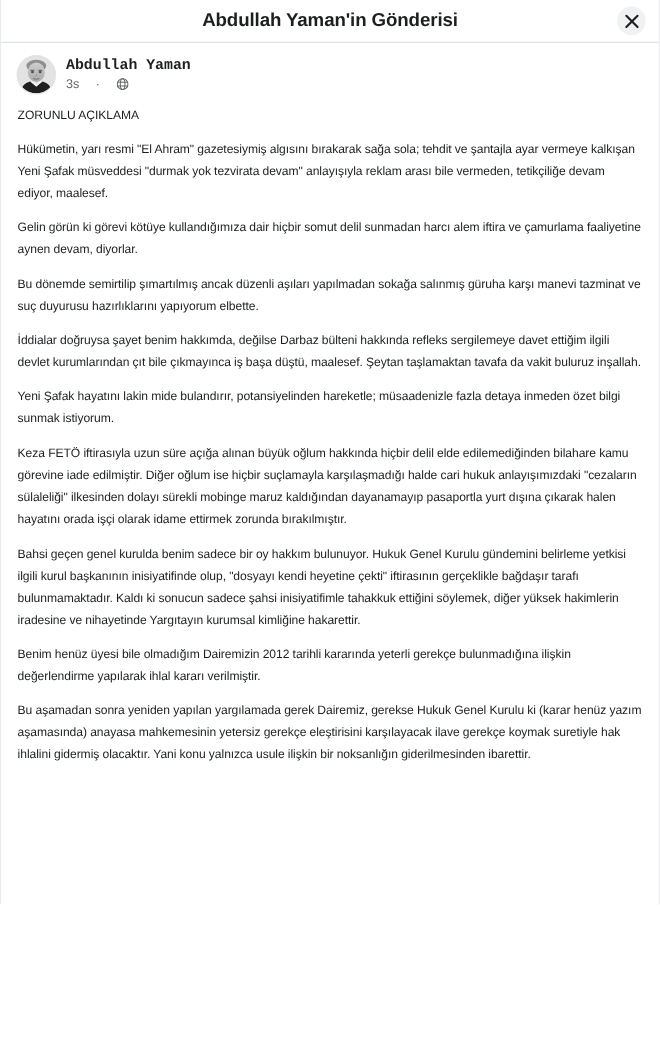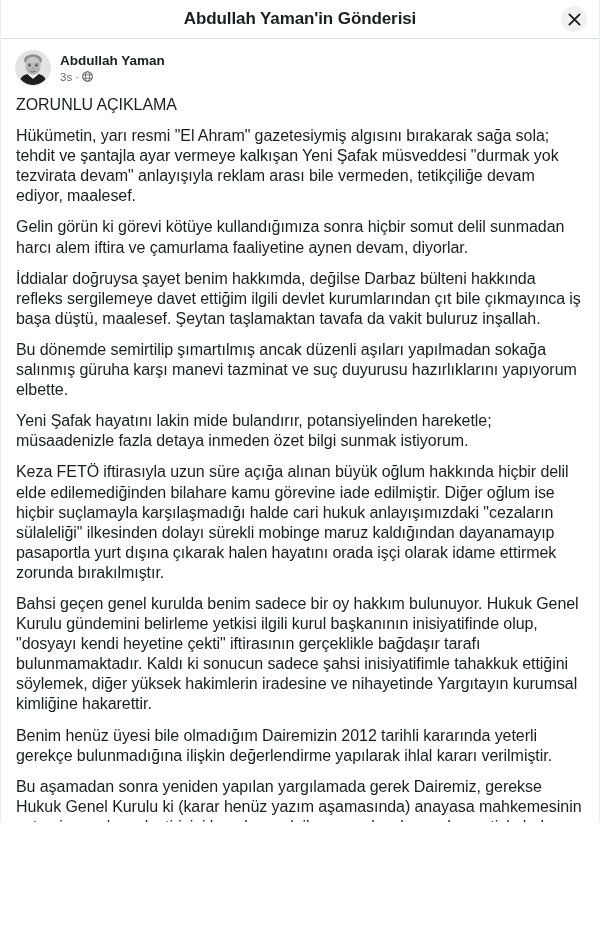--- a/index.html
+++ b/index.html
@@ -87,39 +87,40 @@
   }
   .avatar svg { display: block; width: 100%; height: 100%; }
 
   .author-meta { display: flex; flex-direction: column; gap: 1px; }
 
   .author-name {
     font-size: 13.5px;
     font-weight: bold;
     color: #1c1e21;
     line-height: 16px;
+    font-family: Liberation Mono, monospace;
   }
 
   .timestamp-row {
     display: flex;
     align-items: center;
-    gap: 3px;
+    gap: 15px;
     font-size: 11.5px;
     color: #65676b;
     line-height: 14px;
   }
   .timestamp-row .dot { color: #65676b; font-size: 11px; }
   .globe-icon { display: inline-flex; align-items: center; }
   .globe-icon svg { display: block; }
 
   
   .post-text { padding: 0 1px; }
 
   .post-text p {
-    font-size: 16px;
+    font-size: 11px;
     line-height: 20.1px;
     color: #1c1e21;
     margin-bottom: 11px;
     letter-spacing: -0.05px;
     word-spacing: -0.1px;
   }
   .post-text p:last-child { margin-bottom: 0; }
 </style>
 </head>
 <body>
@@ -186,23 +187,23 @@
               <path d="M0.9 4.2 H11.1 M0.9 7.8 H11.1" stroke="#65676b" stroke-width="1"></path>
             </svg>
           </span>
         </div>
       </div>
     </div>
 
     <div class="post-text">
       <p>ZORUNLU AÇIKLAMA</p>
       <p>Hükümetin, yarı resmi "El Ahram" gazetesiymiş algısını bırakarak sağa sola; tehdit ve şantajla ayar vermeye kalkışan Yeni Şafak müsveddesi "durmak yok tezvirata devam" anlayışıyla reklam arası bile vermeden, tetikçiliğe devam ediyor, maalesef.</p>
-      <p>Gelin görün ki görevi kötüye kullandığımıza sonra hiçbir somut delil sunmadan harcı alem iftira ve çamurlama faaliyetine aynen devam, diyorlar.</p>
+      <p>Gelin görün ki görevi kötüye kullandığımıza dair hiçbir somut delil sunmadan harcı alem iftira ve çamurlama faaliyetine aynen devam, diyorlar.</p>
+      <p>Bu dönemde semirtilip şımartılmış ancak düzenli aşıları yapılmadan sokağa salınmış güruha karşı manevi tazminat ve suç duyurusu hazırlıklarını yapıyorum elbette.</p>
       <p>İddialar doğruysa şayet benim hakkımda, değilse Darbaz bülteni hakkında refleks sergilemeye davet ettiğim ilgili devlet kurumlarından çıt bile çıkmayınca iş başa düştü, maalesef. Şeytan taşlamaktan tavafa da vakit buluruz inşallah.</p>
-      <p>Bu dönemde semirtilip şımartılmış ancak düzenli aşıları yapılmadan sokağa salınmış güruha karşı manevi tazminat ve suç duyurusu hazırlıklarını yapıyorum elbette.</p>
       <p>Yeni Şafak hayatını lakin mide bulandırır, potansiyelinden hareketle; müsaadenizle fazla detaya inmeden özet bilgi sunmak istiyorum.</p>
       <p>Keza FETÖ iftirasıyla uzun süre açığa alınan büyük oğlum hakkında hiçbir delil elde edilemediğinden bilahare kamu görevine iade edilmiştir. Diğer oğlum ise hiçbir suçlamayla karşılaşmadığı halde cari hukuk anlayışımızdaki "cezaların sülaleliği" ilkesinden dolayı sürekli mobinge maruz kaldığından dayanamayıp pasaportla yurt dışına çıkarak halen hayatını orada işçi olarak idame ettirmek zorunda bırakılmıştır.</p>
       <p>Bahsi geçen genel kurulda benim sadece bir oy hakkım bulunuyor. Hukuk Genel Kurulu gündemini belirleme yetkisi ilgili kurul başkanının inisiyatifinde olup, "dosyayı kendi heyetine çekti" iftirasının gerçeklikle bağdaşır tarafı bulunmamaktadır. Kaldı ki sonucun sadece şahsi inisiyatifimle tahakkuk ettiğini söylemek, diğer yüksek hakimlerin iradesine ve nihayetinde Yargıtayın kurumsal kimliğine hakarettir.</p>
       <p>Benim henüz üyesi bile olmadığım Dairemizin 2012 tarihli kararında yeterli gerekçe bulunmadığına ilişkin değerlendirme yapılarak ihlal kararı verilmiştir.</p>
       <p>Bu aşamadan sonra yeniden yapılan yargılamada gerek Dairemiz, gerekse Hukuk Genel Kurulu ki (karar henüz yazım aşamasında) anayasa mahkemesinin yetersiz gerekçe eleştirisini karşılayacak ilave gerekçe koymak suretiyle hak ihlalini gidermiş olacaktır. Yani konu yalnızca usule ilişkin bir noksanlığın giderilmesinden ibarettir.</p>
 
     </div>
 
   </div>
 </div>

